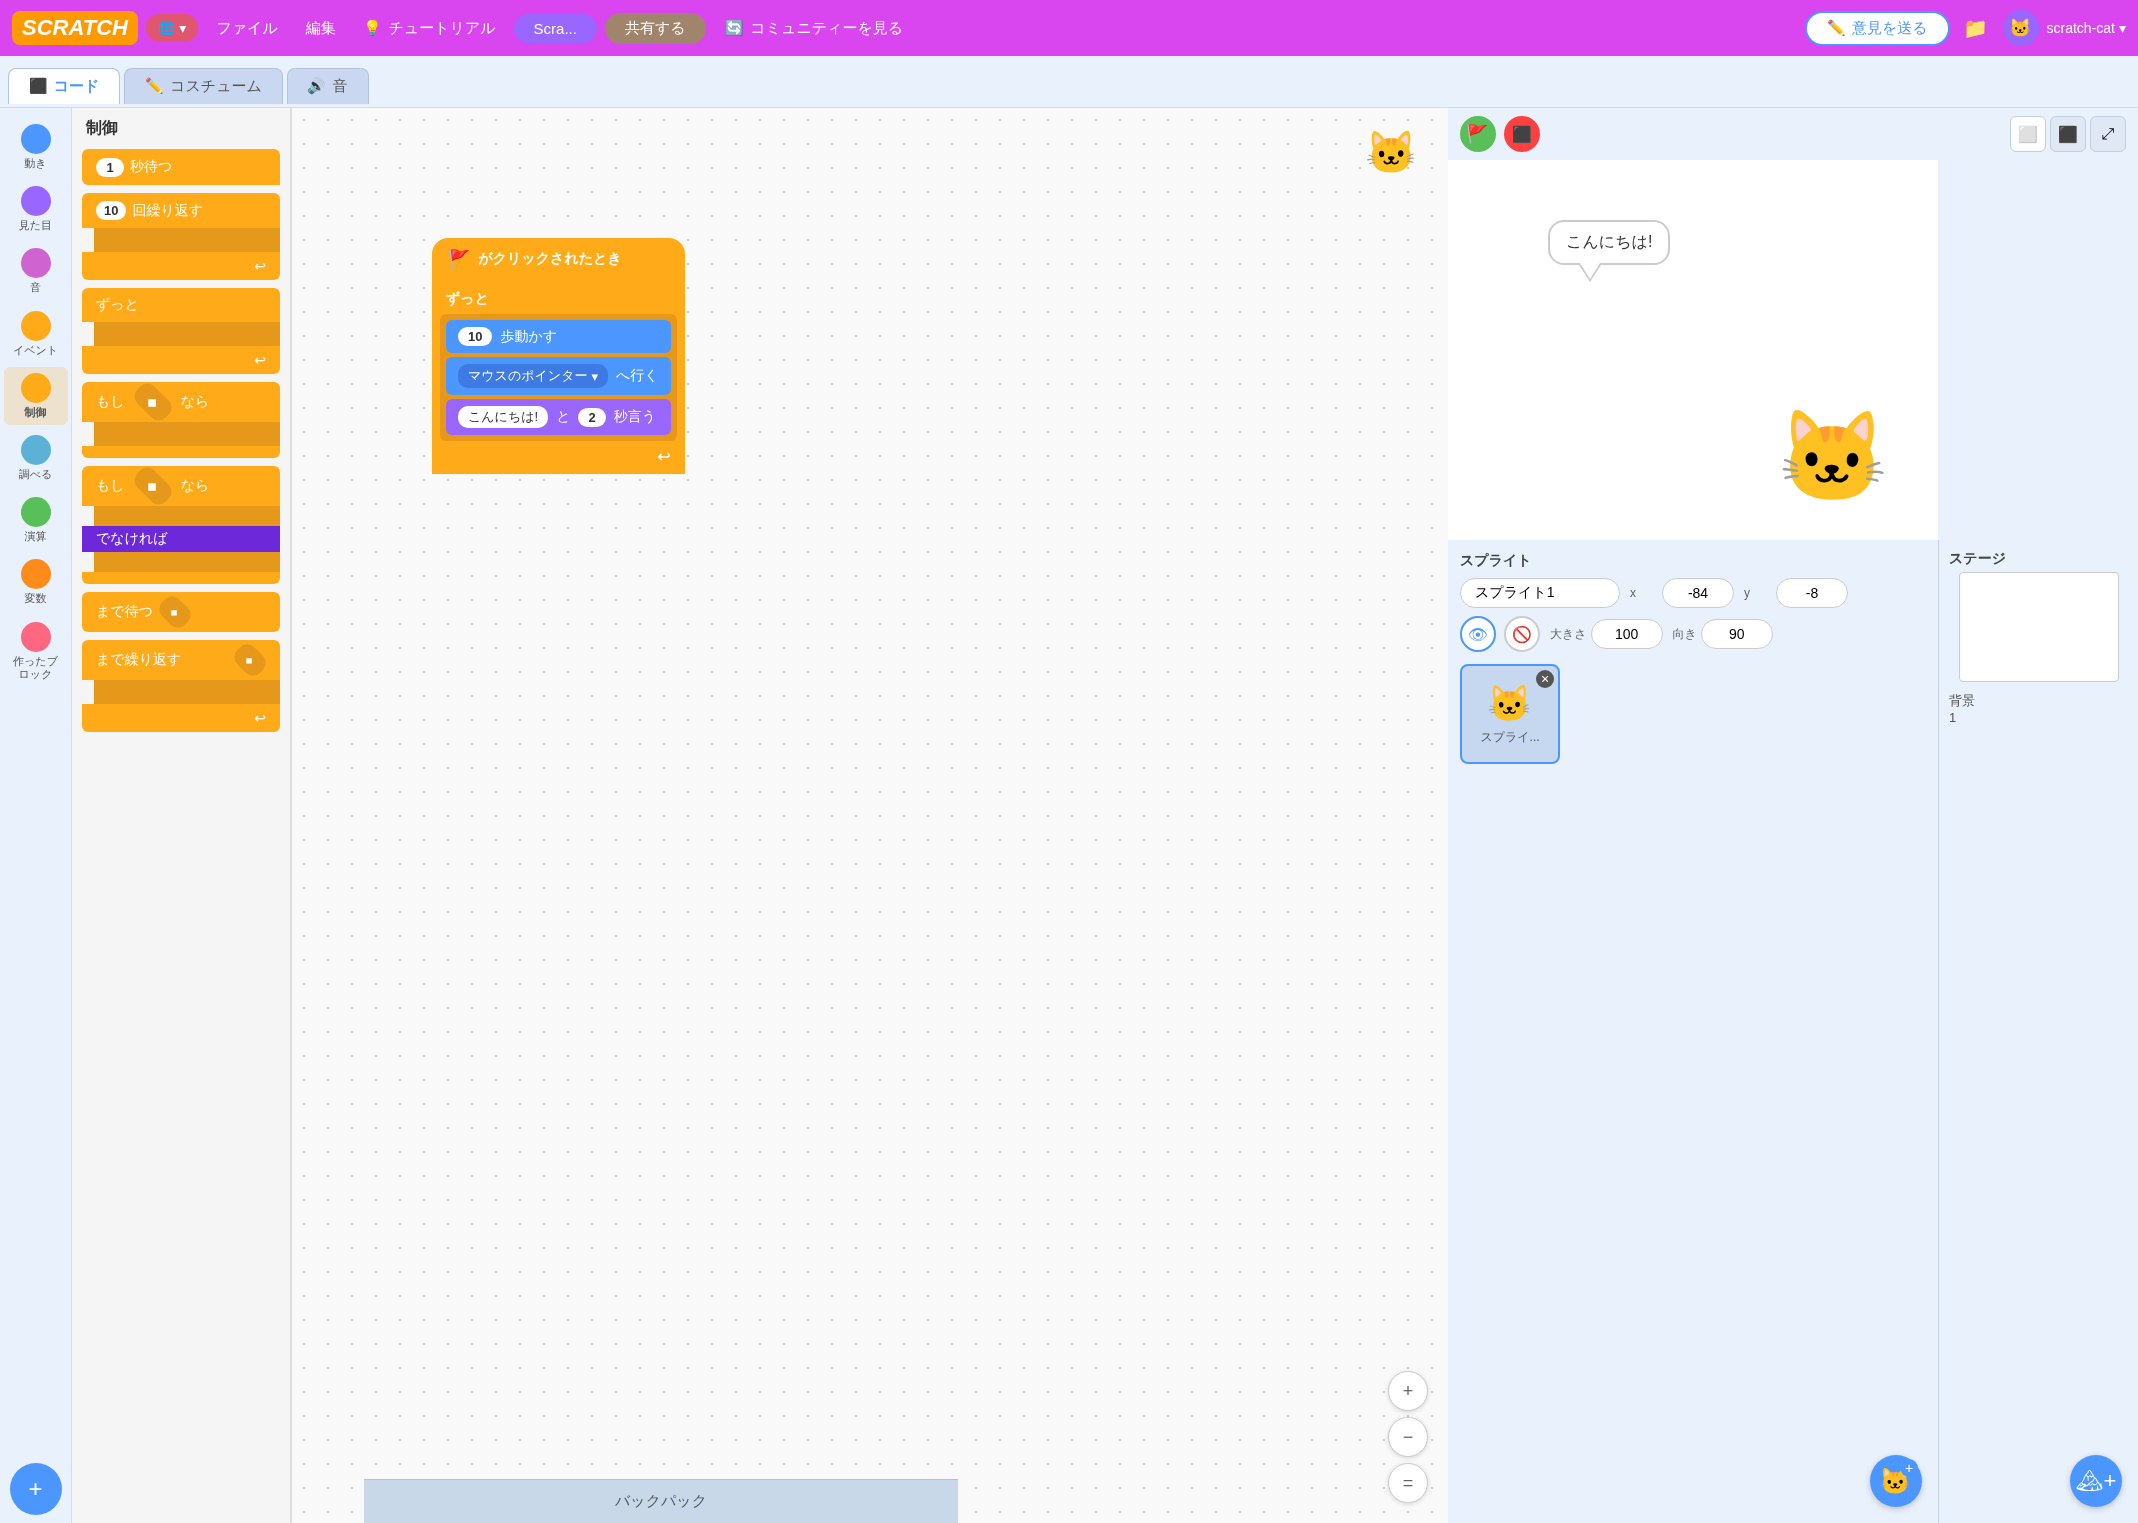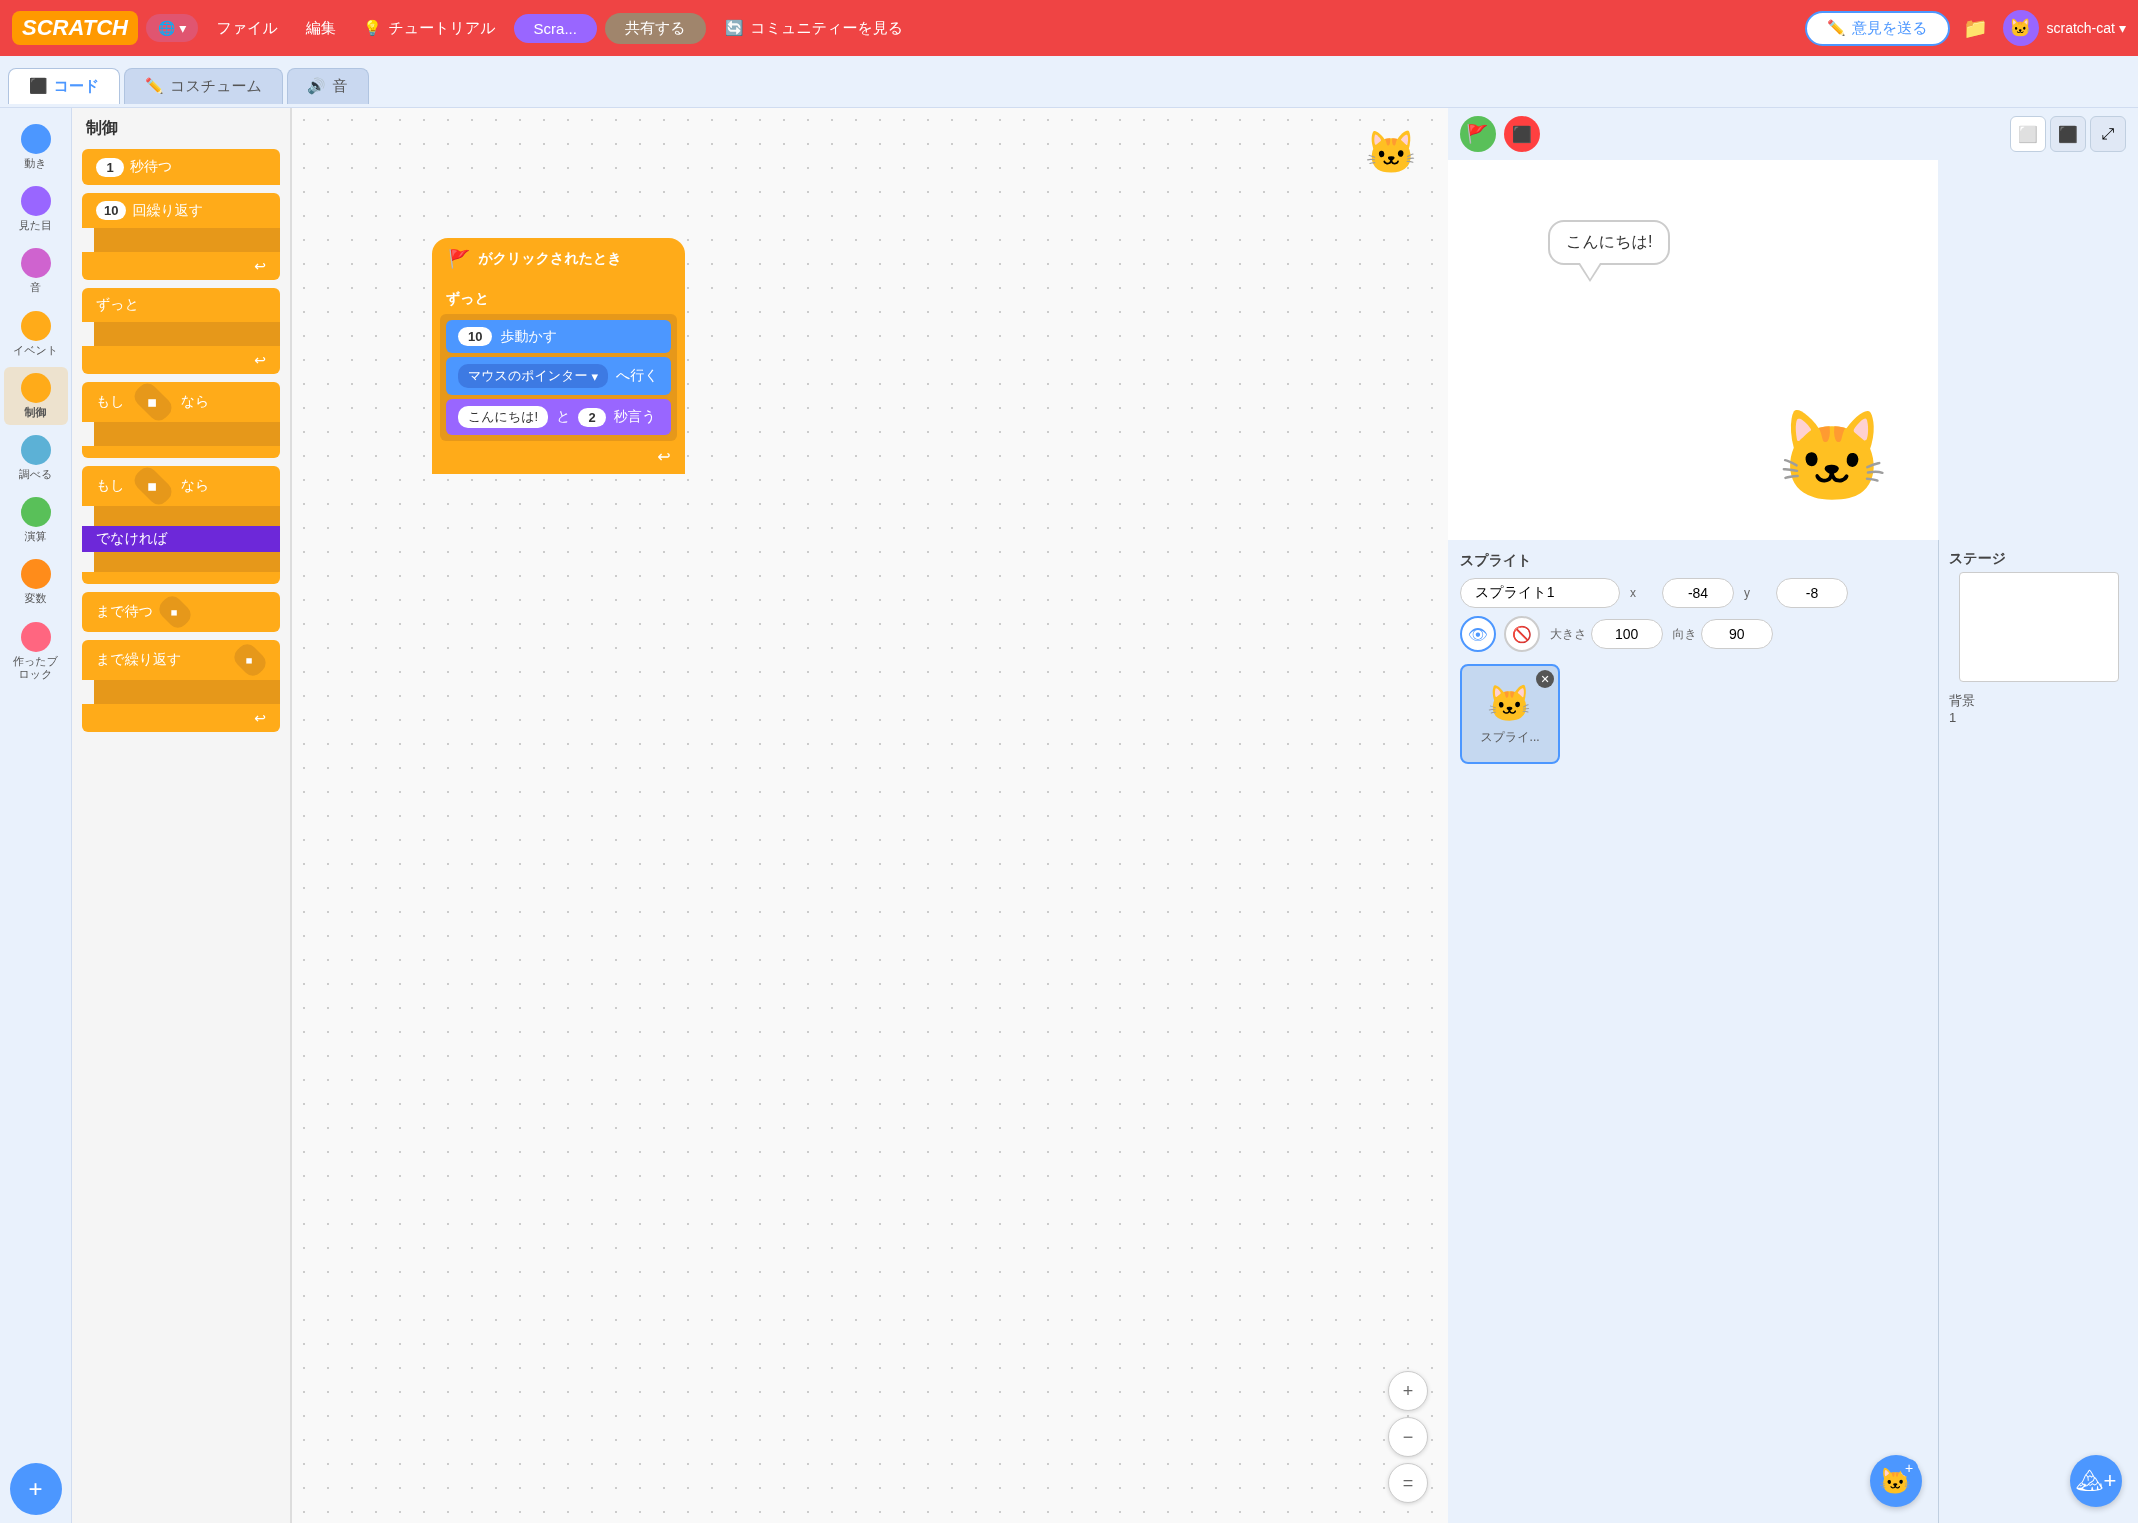--- a/index.html
+++ b/index.html
@@ -1,20 +1,20 @@
 <!DOCTYPE html>
 <html><head>
   <meta charset="utf-8">
   <style>
     * { box-sizing: border-box; margin: 0; padding: 0; }
     body { font-family: "Hiragino Sans", "Yu Gothic", sans-serif; background: #e9f1fc; width: 2138px; height: 1523px; overflow: hidden; font-size: 14px; }
 
     
     .navbar {
-      display: flex; align-items: center; background: #ef4444; height: 56px; padding: 0 12px; gap: 8px; position: relative; z-index: 100;
+      display: flex; align-items: center; background: #d946ef; height: 56px; padding: 0 12px; gap: 8px; position: relative; z-index: 100;
     }
     .nav-globe { background: #e05570; border-radius: 20px; color: white; padding: 6px 12px; display: flex; align-items: center; gap: 4px; cursor: pointer; font-size: 14px; }
     .nav-btn { color: white; background: transparent; border: none; font-size: 15px; cursor: pointer; padding: 6px 10px; font-family: inherit; }
     .nav-btn.tutorial { display: flex; align-items: center; gap: 6px; }
     .nav-project { background: #9966ff; color: white; border: none; border-radius: 20px; padding: 6px 20px; font-size: 15px; cursor: pointer; font-family: inherit; }
     .nav-share { background: #a0856c; color: white; border: none; border-radius: 20px; padding: 6px 20px; font-size: 15px; cursor: pointer; font-family: inherit; }
     .nav-community { color: white; background: transparent; border: none; font-size: 15px; cursor: pointer; padding: 6px 12px; font-family: inherit; display: flex; align-items: center; gap: 6px; }
     .nav-feedback { background: white; color: #4c97ff; border: 2px solid #4c97ff; border-radius: 20px; padding: 6px 20px; font-size: 15px; cursor: pointer; font-family: inherit; display: flex; align-items: center; gap: 6px; }
     .nav-folder { color: white; background: transparent; border: none; font-size: 20px; cursor: pointer; padding: 6px; }
     .nav-avatar { width: 36px; height: 36px; background: #9966ff; border-radius: 50%; display: flex; align-items: center; justify-content: center; color: white; font-size: 18px; cursor: pointer; }
@@ -357,20 +357,23 @@
         </div>
       </div>
     </div>
 
     <div class="zoom-controls">
       <div class="zoom-btn">+</div>
       <div class="zoom-btn">−</div>
       <div class="zoom-btn">=</div>
     </div>
 
+    <div class="backpack-bar">
+      <span>バックパック</span>
+    </div>
   </div>
 
   <div style="display:flex;flex-direction:column;width:690px;">
 
     <div style="position:relative;background:#e9f1fc;">
 
       <div class="stage-controls">
         <div style="display:flex;gap:8px;align-items:center;">
           <div class="green-flag">🚩</div>
           <div class="red-stop">⬛</div>

